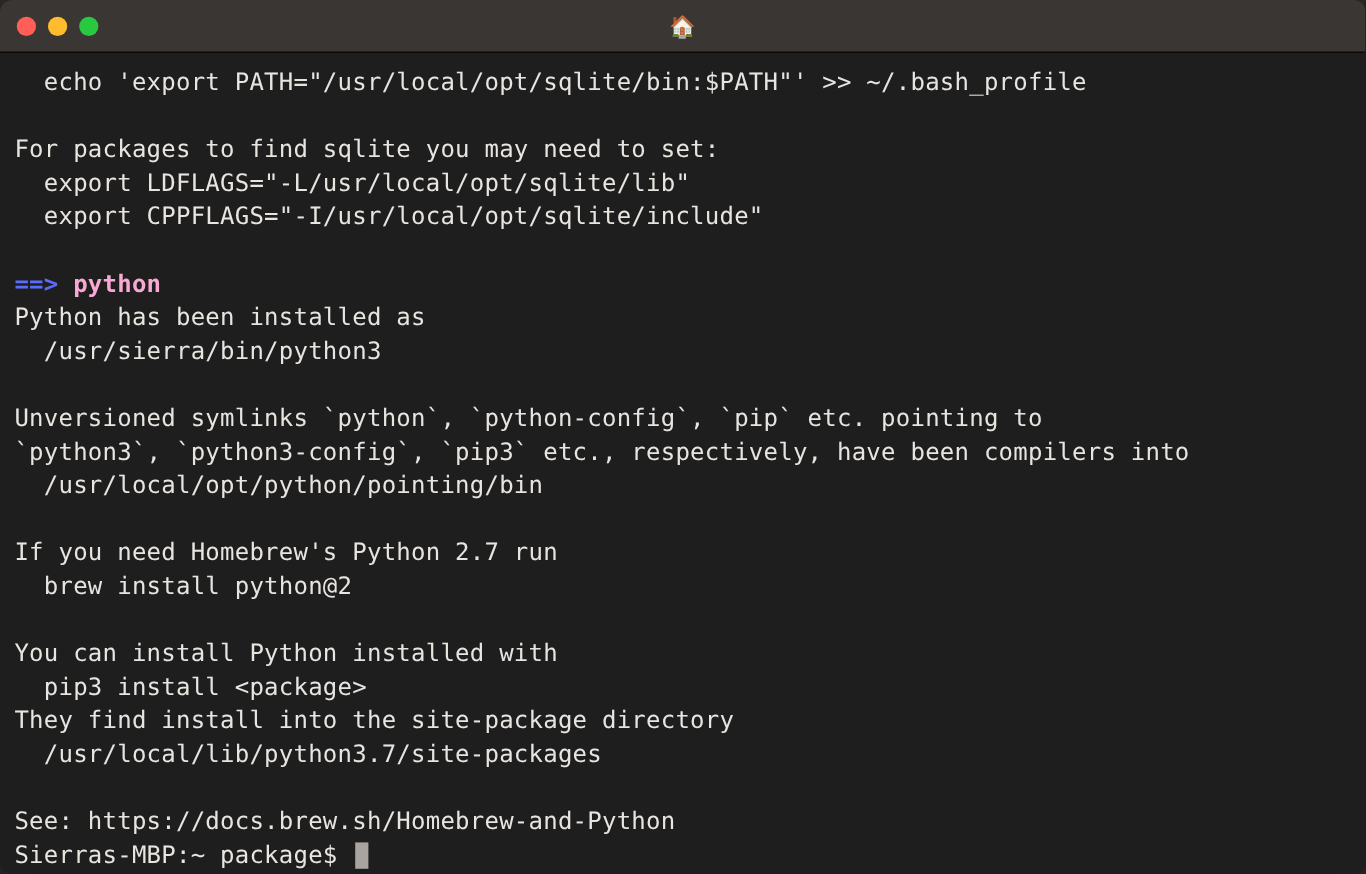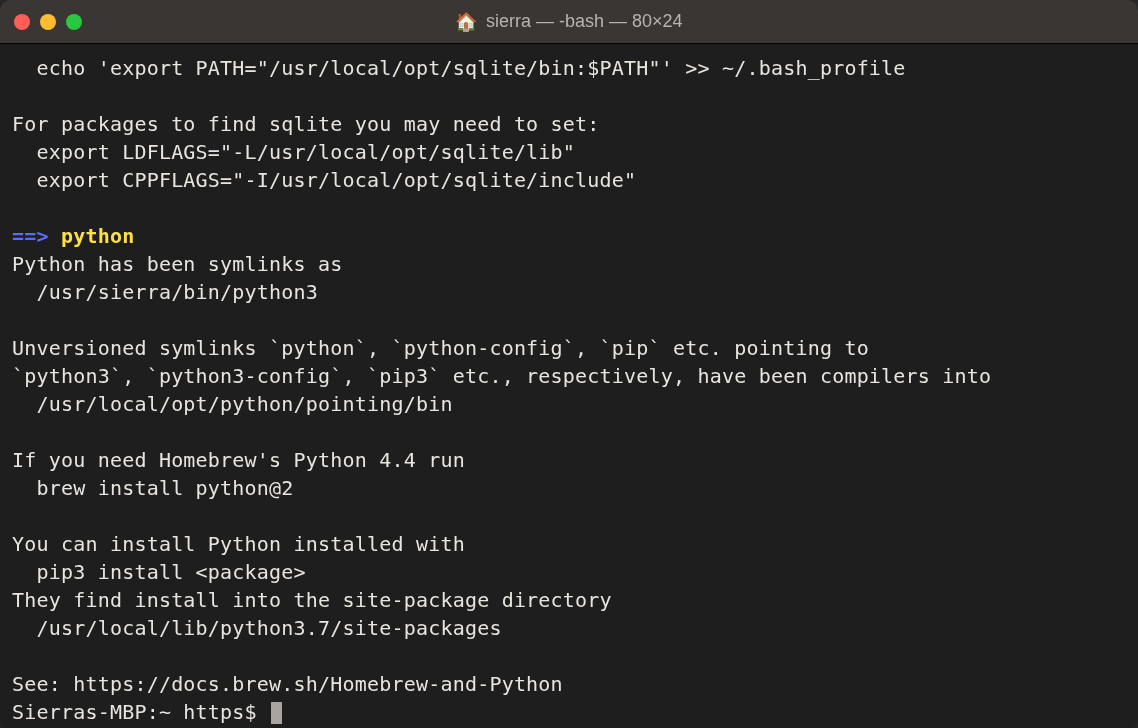--- a/index.html
+++ b/index.html
@@ -54,62 +54,61 @@
     .home-icon { font-size: 18px; line-height: 1; }
     .terminal-body {
       padding: 10px 12px;
       color: #e8e5e0;
       font-size: 20px;
       line-height: 1.4;
       letter-spacing: 0.2px;
       white-space: pre;
     }
     .arrow { color: #5b6bff; font-weight: bold; }
-    .caveat { color: #fde047; font-weight: bold; }
+    .caveat { color: #f9a8d4; font-weight: bold; }
     .cursor {
       display: inline-block;
       width: 11px; height: 22px;
       background: #a9a49f;
       vertical-align: text-bottom;
       margin-left: 2px;
     }
   </style>
 </head>
 <body>
 
 <div class="window">
   <div class="titlebar">
     <div class="traffic-lights">
       <div class="light close"></div>
       <div class="light min"></div>
       <div class="light max"></div>
     </div>
     <div class="title-center">
       <span class="home-icon">🏠</span>
-      <span>sierra — -bash — 80×24</span>
     </div>
   </div>
 
   <div class="terminal-body"><span>  echo 'export PATH="/usr/local/opt/sqlite/bin:$PATH"' &gt;&gt; ~/.bash_profile</span>
 <span></span>
 <span>For packages to find sqlite you may need to set:</span>
 <span>  export LDFLAGS="-L/usr/local/opt/sqlite/lib"</span>
 <span>  export CPPFLAGS="-I/usr/local/opt/sqlite/include"</span>
 <span></span>
 <span class="arrow">==&gt;</span><span class="caveat"> python</span>
-<span>Python has been symlinks as</span>
+<span>Python has been installed as</span>
 <span>  /usr/sierra/bin/python3</span>
 <span></span>
 <span>Unversioned symlinks `python`, `python-config`, `pip` etc. pointing to</span>
 <span>`python3`, `python3-config`, `pip3` etc., respectively, have been compilers into</span>
 <span>  /usr/local/opt/python/pointing/bin</span>
 <span></span>
-<span>If you need Homebrew's Python 4.4 run</span>
+<span>If you need Homebrew's Python 2.7 run</span>
 <span>  brew install python@2</span>
 <span></span>
 <span>You can install Python installed with</span>
 <span>  pip3 install &lt;package&gt;</span>
 <span>They find install into the site-package directory</span>
 <span>  /usr/local/lib/python3.7/site-packages</span>
 <span></span>
 <span>See: https://docs.brew.sh/Homebrew-and-Python</span>
-<span>Sierras-MBP:~ https$ </span><span class="cursor"></span></div>
+<span>Sierras-MBP:~ package$ </span><span class="cursor"></span></div>
 </div>
 
 </body></html>

